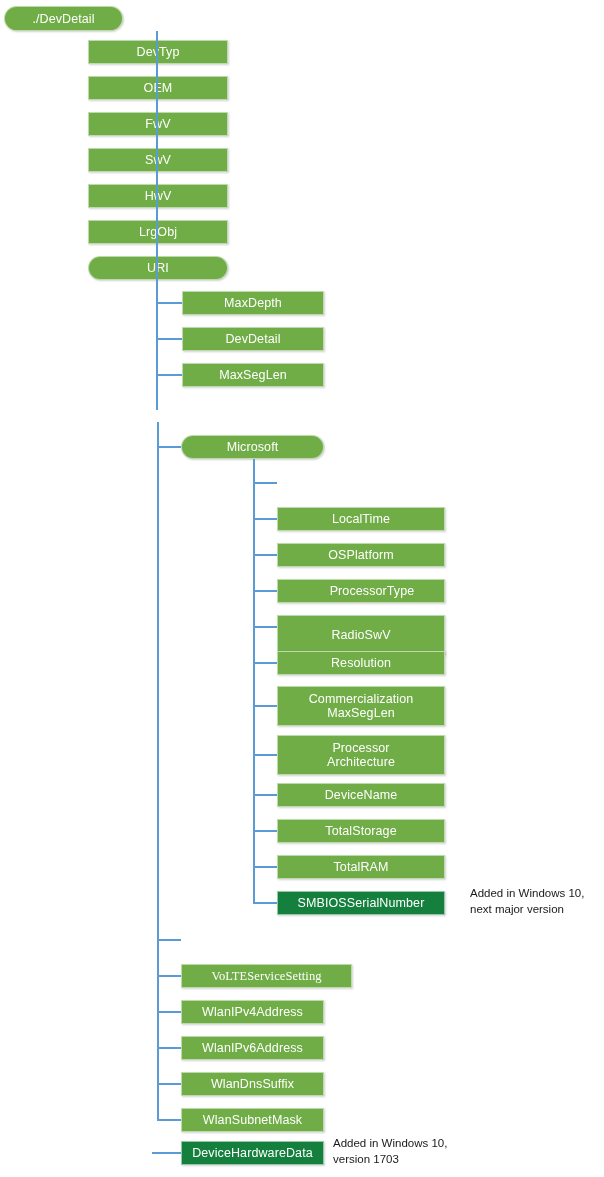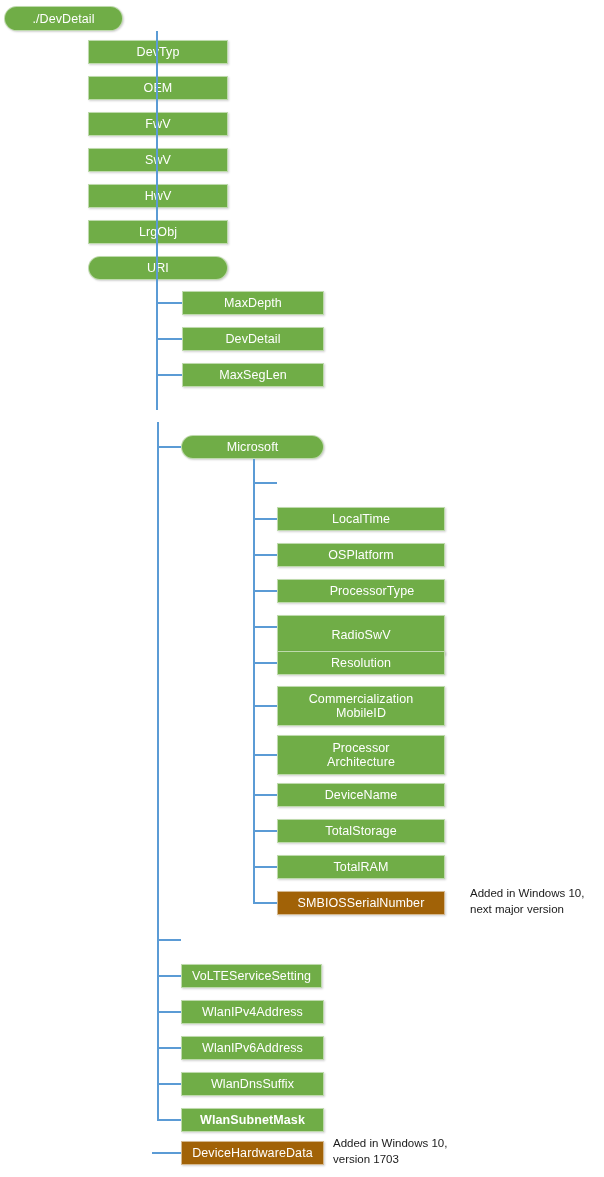--- a/index.html
+++ b/index.html
@@ -28,21 +28,21 @@
     display: flex;
     align-items: center;
     justify-content: center;
     text-align: center;
     letter-spacing: 0.1px;
     box-shadow: 1px 1px 2px rgba(0,0,0,0.18);
     border: 1px solid rgba(255,255,255,0.55);
     white-space: pre-line;
   }
   .node.green { background: #70AD47; }
-  .node.blue  { background: #a16207; }
+  .node.blue  { background: #15803d; }
   .node.pill  { border-radius: 999px; }
   .node.rect  { border-radius: 0px; }
 
   .conn {
     position: absolute;
     background: #5B9BD5;
   }
   .conn.v { width: 2px; }
   .conn.h { height: 2px; }
 
@@ -80,46 +80,46 @@
     <div class="node green rect" style="left: 182px; top: 291px; width: 142px; height: 24px;">MaxDepth</div>
     <div class="conn h" style="left: 156px; top: 302px; width: 26px; background: rgb(91, 155, 213);"></div>
     <div class="node green rect" style="left: 182px; top: 327px; width: 142px; height: 24px;">DevDetail</div>
     <div class="conn h" style="left: 156px; top: 338px; width: 26px; background: rgb(91, 155, 213);"></div>
     <div class="node green rect" style="left: 182px; top: 363px; width: 142px; height: 24px;">MaxSegLen</div>
     <div class="conn h" style="left: 156px; top: 374px; width: 26px; background: rgb(91, 155, 213);"></div>
     <div class="conn v" style="left: 156px; top: 280px; height: 95px; background: rgb(91, 155, 213);"></div>
     <div class="node green pill" style="left: 181px; top: 435px; width: 143px; height: 24px;">Microsoft</div>
     <div class="conn h" style="left: 157px; top: 446px; width: 24px; background: rgb(91, 155, 213);"></div>
     <div class="conn h" style="left: 157px; top: 939px; width: 24px; background: rgb(91, 155, 213);"></div>
-    <div class="node green rect" style="left: 181px; top: 964px; width: 141px; height: 24px;">VoLTEServiceSetting</div>
+    <div class="node green rect" style="left: 181px; top: 964px; width: 171px; height: 24px; font-family: Liberation Serif, serif;">VoLTEServiceSetting</div>
     <div class="conn h" style="left: 157px; top: 975px; width: 24px; background: rgb(91, 155, 213);"></div>
     <div class="node green rect" style="left: 181px; top: 1000px; width: 143px; height: 24px;">WlanIPv4Address</div>
     <div class="conn h" style="left: 157px; top: 1011px; width: 24px; background: rgb(91, 155, 213);"></div>
     <div class="node green rect" style="left: 181px; top: 1036px; width: 143px; height: 24px;">WlanIPv6Address</div>
     <div class="conn h" style="left: 157px; top: 1047px; width: 24px; background: rgb(91, 155, 213);"></div>
     <div class="node green rect" style="left: 181px; top: 1072px; width: 143px; height: 24px;">WlanDnsSuffix</div>
     <div class="conn h" style="left: 157px; top: 1083px; width: 24px; background: rgb(91, 155, 213);"></div>
-    <div class="node green rect" style="left: 181px; top: 1108px; width: 143px; height: 24px; font-weight: bold;">WlanSubnetMask</div>
+    <div class="node green rect" style="left: 181px; top: 1108px; width: 143px; height: 24px;">WlanSubnetMask</div>
     <div class="conn h" style="left: 157px; top: 1119px; width: 24px; background: rgb(91, 155, 213);"></div>
     <div class="node blue rect" style="left: 181px; top: 1141px; width: 143px; height: 24px;">DeviceHardwareData</div>
     <div class="conn h" style="left: 152px; top: 1152px; width: 29px; background: rgb(91, 155, 213);"></div>
     <div class="conn v" style="left: 157px; top: 422px; height: 698px; background: rgb(91, 155, 213);"></div>
     <div class="conn h" style="left: 253px; top: 482px; width: 24px; background: rgb(91, 155, 213);"></div>
     <div class="node green rect" style="left: 277px; top: 507px; width: 168px; height: 24px;">LocalTime</div>
     <div class="conn h" style="left: 253px; top: 518px; width: 24px; background: rgb(91, 155, 213);"></div>
     <div class="node green rect" style="left: 277px; top: 543px; width: 168px; height: 24px;">OSPlatform</div>
     <div class="conn h" style="left: 253px; top: 554px; width: 24px; background: rgb(91, 155, 213);"></div>
     <div class="node green rect" style="left: 277px; top: 579px; width: 168px; height: 24px; padding-left: 22px;">ProcessorType</div>
     <div class="conn h" style="left: 253px; top: 590px; width: 24px; background: rgb(91, 155, 213);"></div>
     <div class="node green rect" style="left: 277px; top: 615px; width: 168px; height: 40px;">RadioSwV</div>
     <div class="conn h" style="left: 253px; top: 626px; width: 24px; background: rgb(91, 155, 213);"></div>
     <div class="node green rect" style="left: 277px; top: 651px; width: 168px; height: 24px;">Resolution</div>
     <div class="conn h" style="left: 253px; top: 662px; width: 24px; background: rgb(91, 155, 213);"></div>
     <div class="node green rect" style="left: 277px; top: 686px; width: 168px; height: 40px;">Commercialization
-MobileID</div>
+MaxSegLen</div>
     <div class="conn h" style="left: 253px; top: 705px; width: 24px; background: rgb(91, 155, 213);"></div>
     <div class="node green rect" style="left: 277px; top: 735px; width: 168px; height: 40px;">Processor
 Architecture</div>
     <div class="conn h" style="left: 253px; top: 754px; width: 24px; background: rgb(91, 155, 213);"></div>
     <div class="node green rect" style="left: 277px; top: 783px; width: 168px; height: 24px;">DeviceName</div>
     <div class="conn h" style="left: 253px; top: 794px; width: 24px; background: rgb(91, 155, 213);"></div>
     <div class="node green rect" style="left: 277px; top: 819px; width: 168px; height: 24px;">TotalStorage</div>
     <div class="conn h" style="left: 253px; top: 830px; width: 24px; background: rgb(91, 155, 213);"></div>
     <div class="node green rect" style="left: 277px; top: 855px; width: 168px; height: 24px;">TotalRAM</div>
     <div class="conn h" style="left: 253px; top: 866px; width: 24px; background: rgb(91, 155, 213);"></div>

